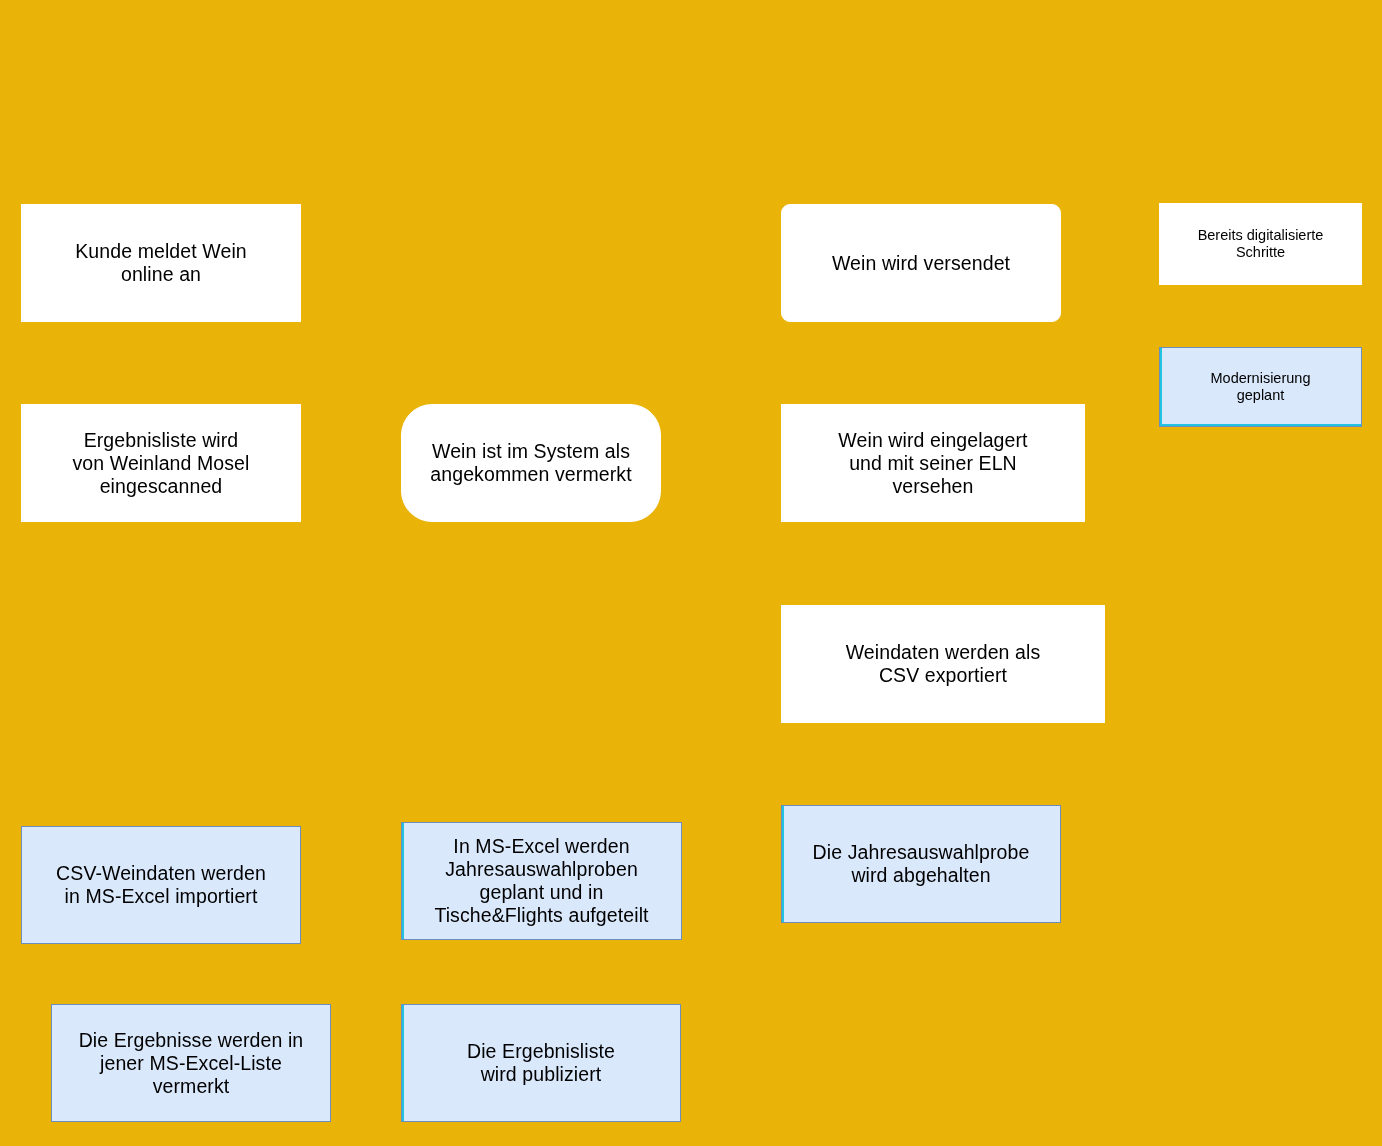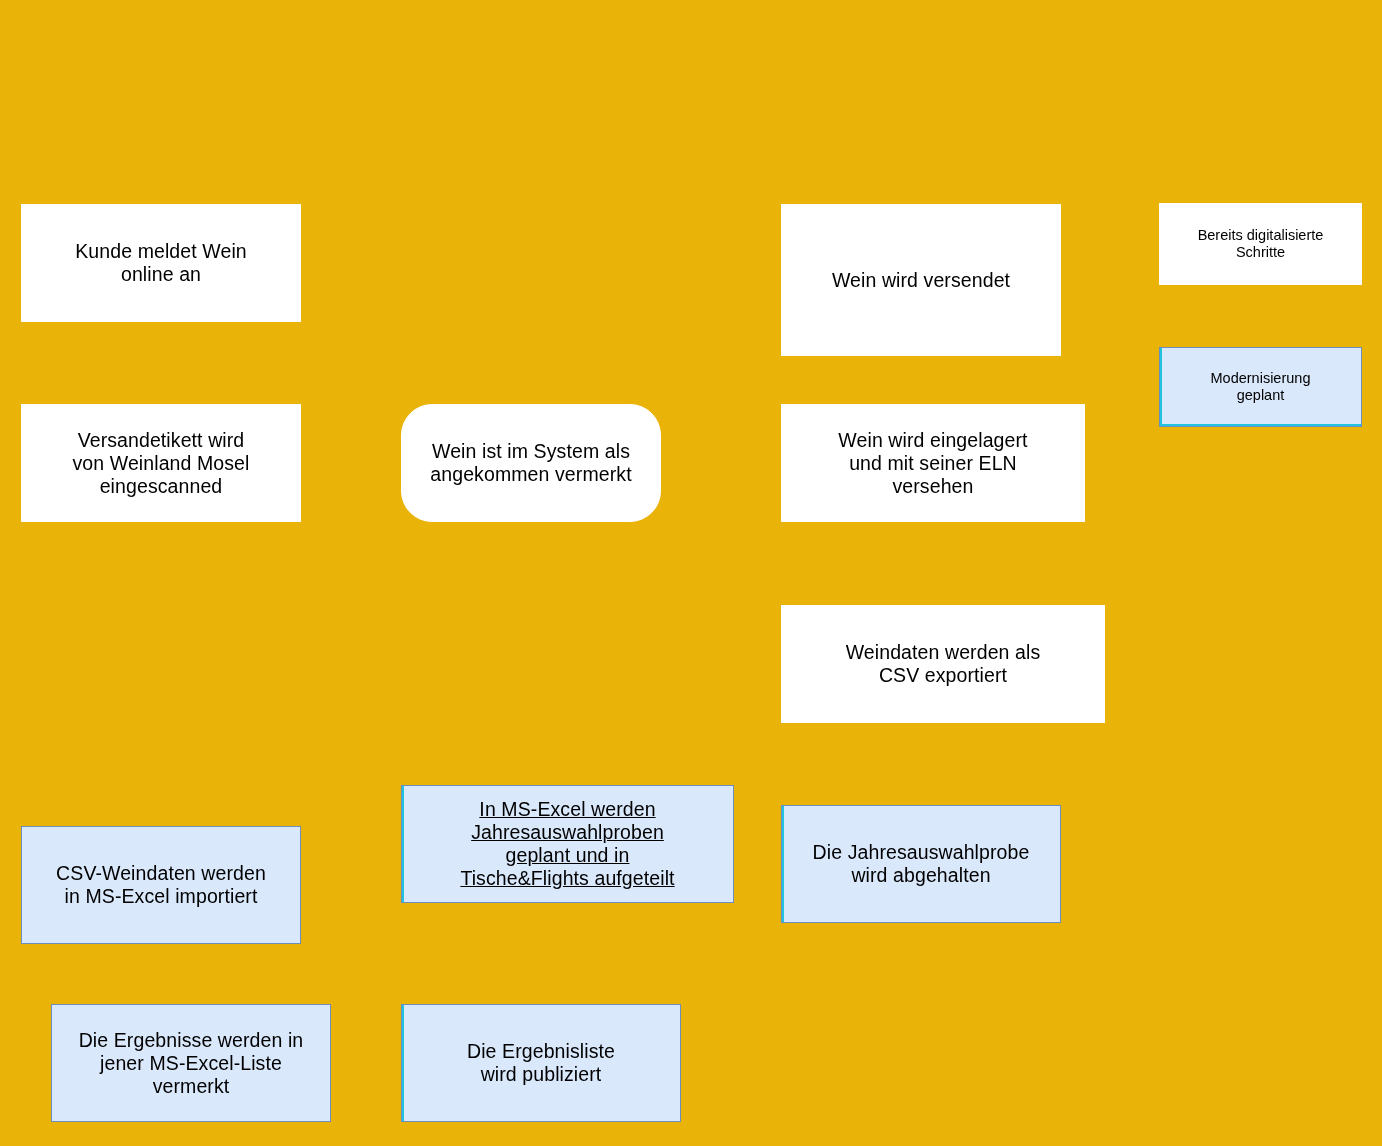--- a/index.html
+++ b/index.html
@@ -68,44 +68,44 @@
   }
 </style>
 </head>
 <body>
 
 <div id="canvas">
 
   <div class="node done" style="left:21px; top:204px; width:280px; height:118px;">Kunde meldet Wein
 online an</div>
 
-  <div class="node done" style="left:21px; top:404px; width:280px; height:118px;">Versandetikett wird
+  <div class="node done" style="left:21px; top:404px; width:280px; height:118px;">Ergebnisliste wird
 von Weinland Mosel
 eingescanned</div>
 
   <div class="node planned" style="left:21px; top:805px; width:280px; height:118px;margin-top:21px;">CSV-Weindaten werden
 in MS-Excel importiert</div>
 
   <div class="node planned" style="left:21px; top:1004px; width:280px; height:118px;margin-left:30px;">Die Ergebnisse werden in
 jener MS-Excel-Liste
 vermerkt</div>
 
 
   <div class="node done" style="left:401px; top:404px; width:260px; height:118px;border-radius:31px;">Wein ist im System als
 angekommen vermerkt</div>
 
-  <div class="node planned sel-left" style="left:401px; top:785px; width:333px; height:118px;text-decoration:underline;">In MS-Excel werden
+  <div class="node planned sel-left" style="left:401px; top:822px; width:281px; height:118px;">In MS-Excel werden
 Jahresauswahlproben
 geplant und in
 Tische&amp;Flights aufgeteilt</div>
 
   <div class="node planned sel-left" style="left:401px; top:1004px; width:280px; height:118px;">Die Ergebnisliste
 wird publiziert</div>
 
-  <div class="node done" style="left:781px; top:204px; width:280px; height:152px;">Wein wird versendet</div>
+  <div class="node done" style="left:781px; top:204px; width:280px; height:118px;border-radius:9px;">Wein wird versendet</div>
 
   <div class="node done" style="left:781px; top:404px; width:304px; height:118px;">Wein wird eingelagert
 und mit seiner ELN
 versehen</div>
 
   <div class="node done" style="left:781px; top:605px; width:324px; height:118px;">Weindaten werden als
 CSV exportiert</div>
 
   <div class="node planned sel-left" style="left:781px; top:805px; width:280px; height:118px;">Die Jahresauswahlprobe
 wird abgehalten</div>

